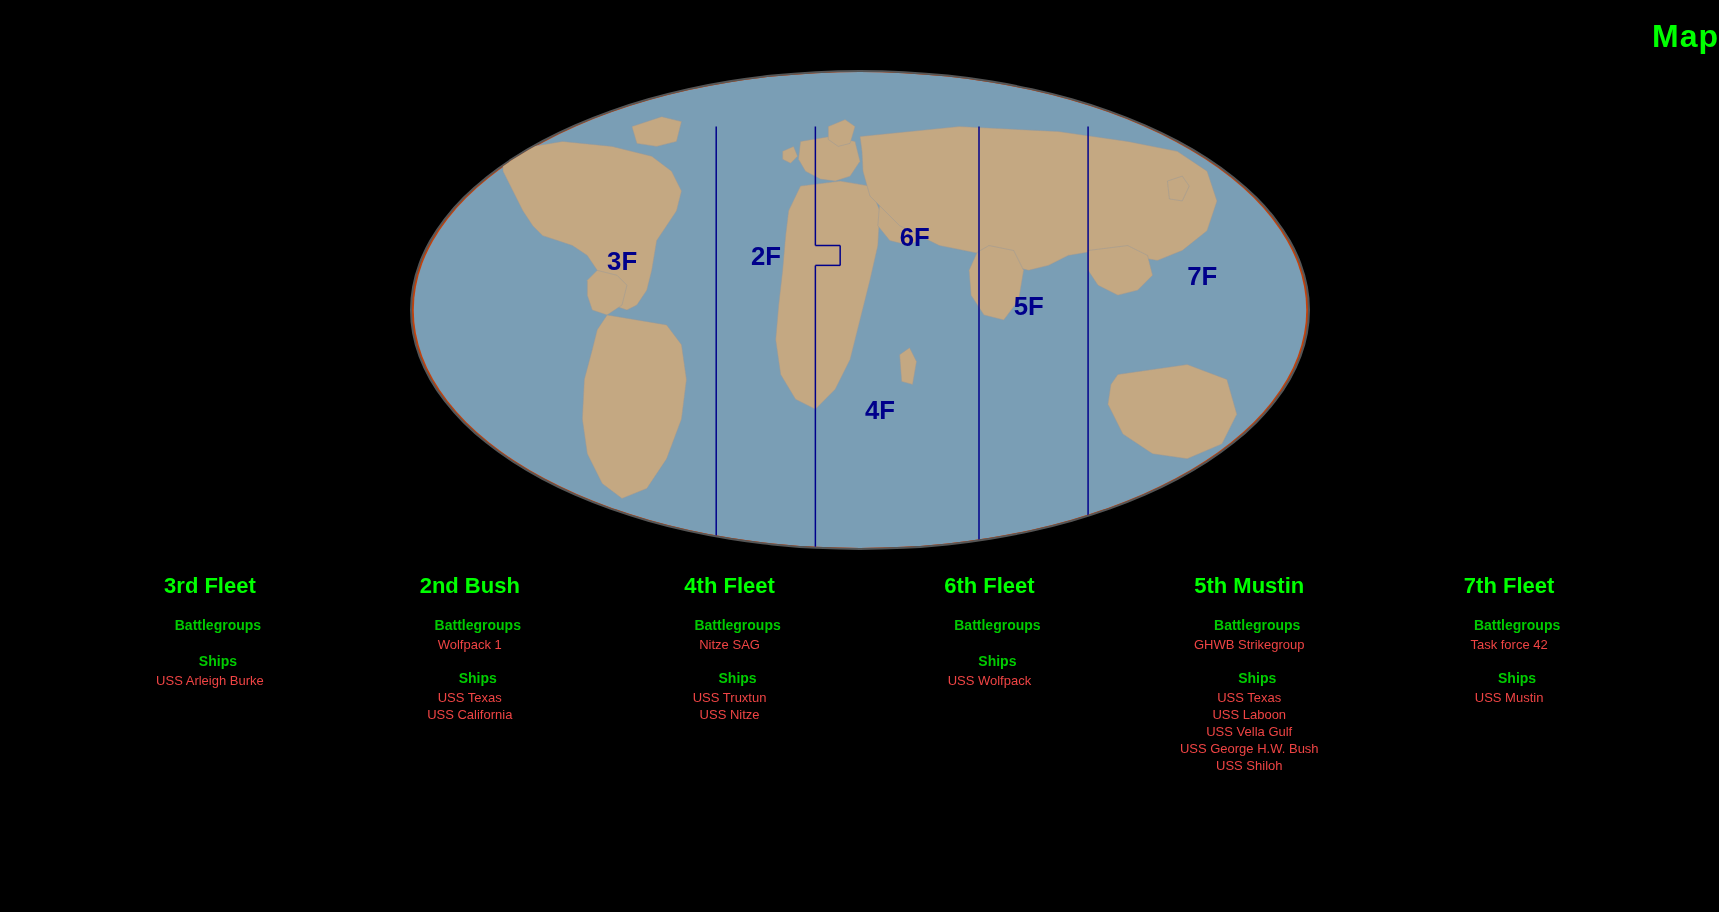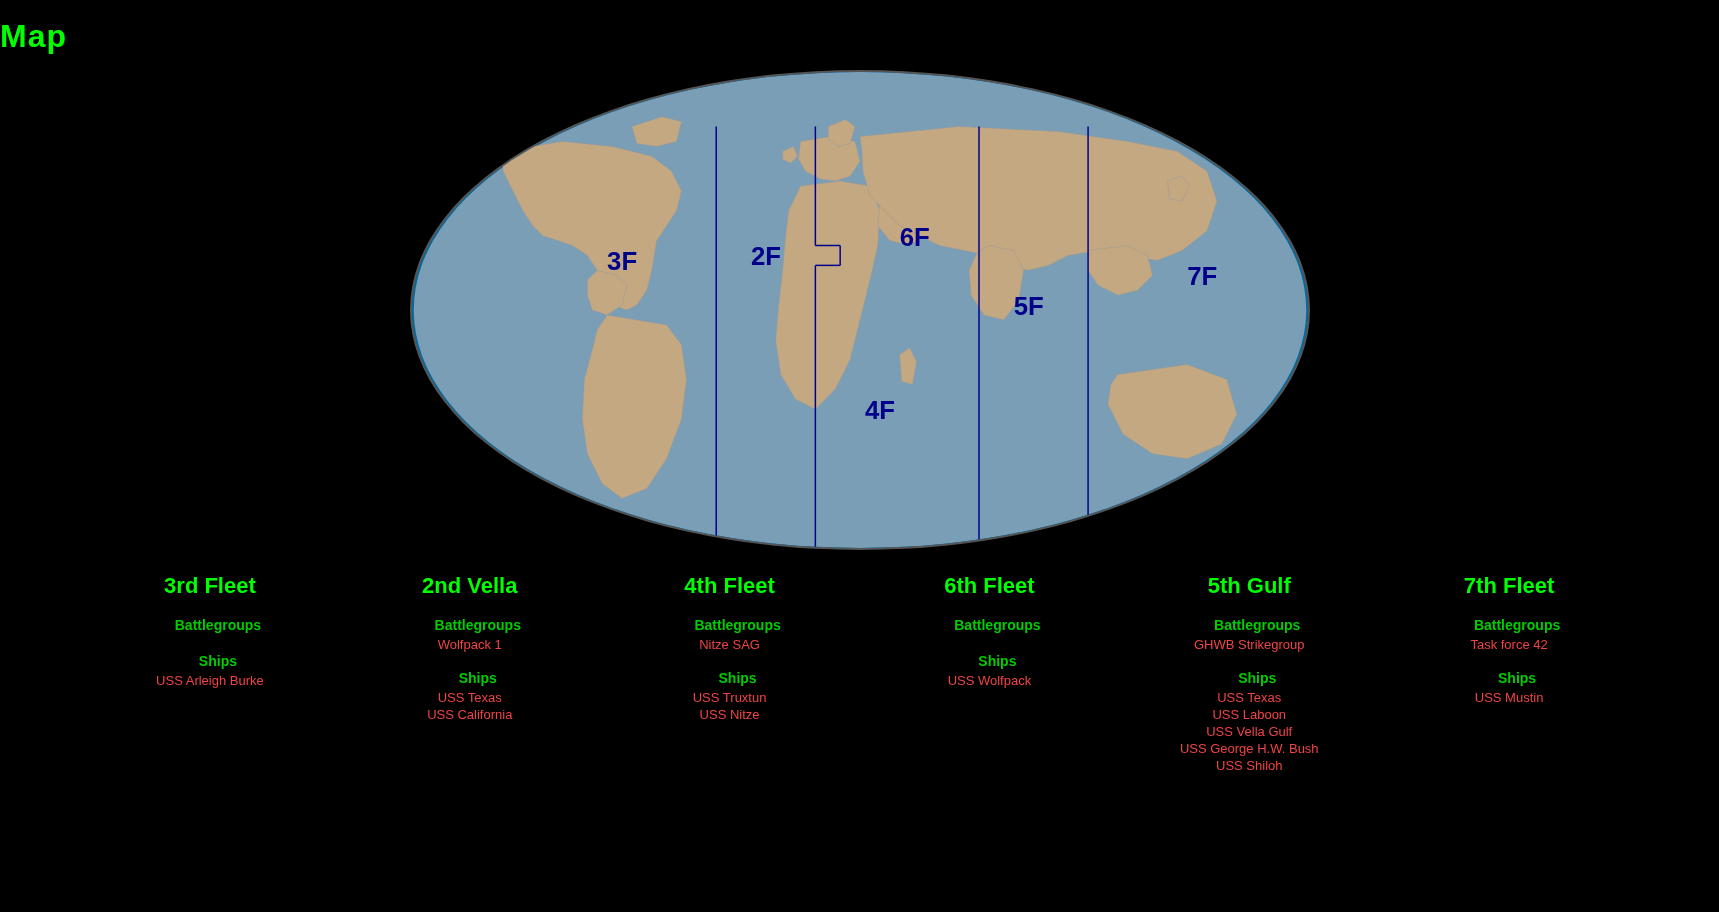--- a/index.html
+++ b/index.html
@@ -5,41 +5,41 @@
     * { margin: 0; padding: 0; box-sizing: border-box; }
     body {
       background: #000;
       color: #00ff00;
       font-family: Arial, sans-serif;
       width: 1719px;
       min-height: 912px;
       overflow: hidden;
     }
     h1.page-title {
-      text-align: left;
+      text-align: right;
       font-size: 32px;
       font-weight: bold;
       color: #00ff00;
-      padding: 18px 17px 10px 0;
+      padding: 18px 0 10px 0;
       letter-spacing: 1px;
     }
     .map-container {
       display: flex;
       justify-content: center;
       align-items: center;
       margin: 0 auto;
       width: 900px;
       height: 490px;
       position: relative;
     }
     .map-oval {
       width: 900px;
       height: 480px;
       border-radius: 50%;
-      background: #0369a1;
+      background: #c2410c;
       overflow: hidden;
       position: relative;
       border: 2px solid #555;
     }
     .map-svg {
       width: 100%;
       height: 100%;
       position: absolute;
       top: 0; left: 0;
     }
@@ -153,21 +153,21 @@
 
 <div class="fleet-info" id="fleet-info-container">
 <div class="fleet-column">
       <div class="fleet-name">3rd Fleet</div>
       <div class="section-label">Battlegroups</div>
       <div class="section-gap"></div>
       <div class="section-label">Ships</div>
       <div class="section-value">USS Arleigh Burke</div>
     </div>
     <div class="fleet-column">
-      <div class="fleet-name">2nd Vella</div>
+      <div class="fleet-name">2nd Bush</div>
       <div class="section-label">Battlegroups</div>
       <div class="section-value">Wolfpack 1</div>
       <div class="section-gap"></div>
       <div class="section-label">Ships</div>
       <div class="section-value">USS Texas</div>
       <div class="section-value">USS California</div>
     </div>
     <div class="fleet-column">
       <div class="fleet-name">4th Fleet</div>
       <div class="section-label">Battlegroups</div>
@@ -178,21 +178,21 @@
       <div class="section-value">USS Nitze</div>
     </div>
     <div class="fleet-column">
       <div class="fleet-name">6th Fleet</div>
       <div class="section-label">Battlegroups</div>
       <div class="section-gap"></div>
       <div class="section-label">Ships</div>
       <div class="section-value">USS Wolfpack</div>
     </div>
     <div class="fleet-column">
-      <div class="fleet-name">5th Gulf</div>
+      <div class="fleet-name">5th Mustin</div>
       <div class="section-label">Battlegroups</div>
       <div class="section-value">GHWB Strikegroup</div>
       <div class="section-gap"></div>
       <div class="section-label">Ships</div>
       <div class="section-value">USS Texas</div>
       <div class="section-value">USS Laboon</div>
       <div class="section-value">USS Vella Gulf</div>
       <div class="section-value">USS George H.W. Bush</div>
       <div class="section-value">USS Shiloh</div>
     </div>

